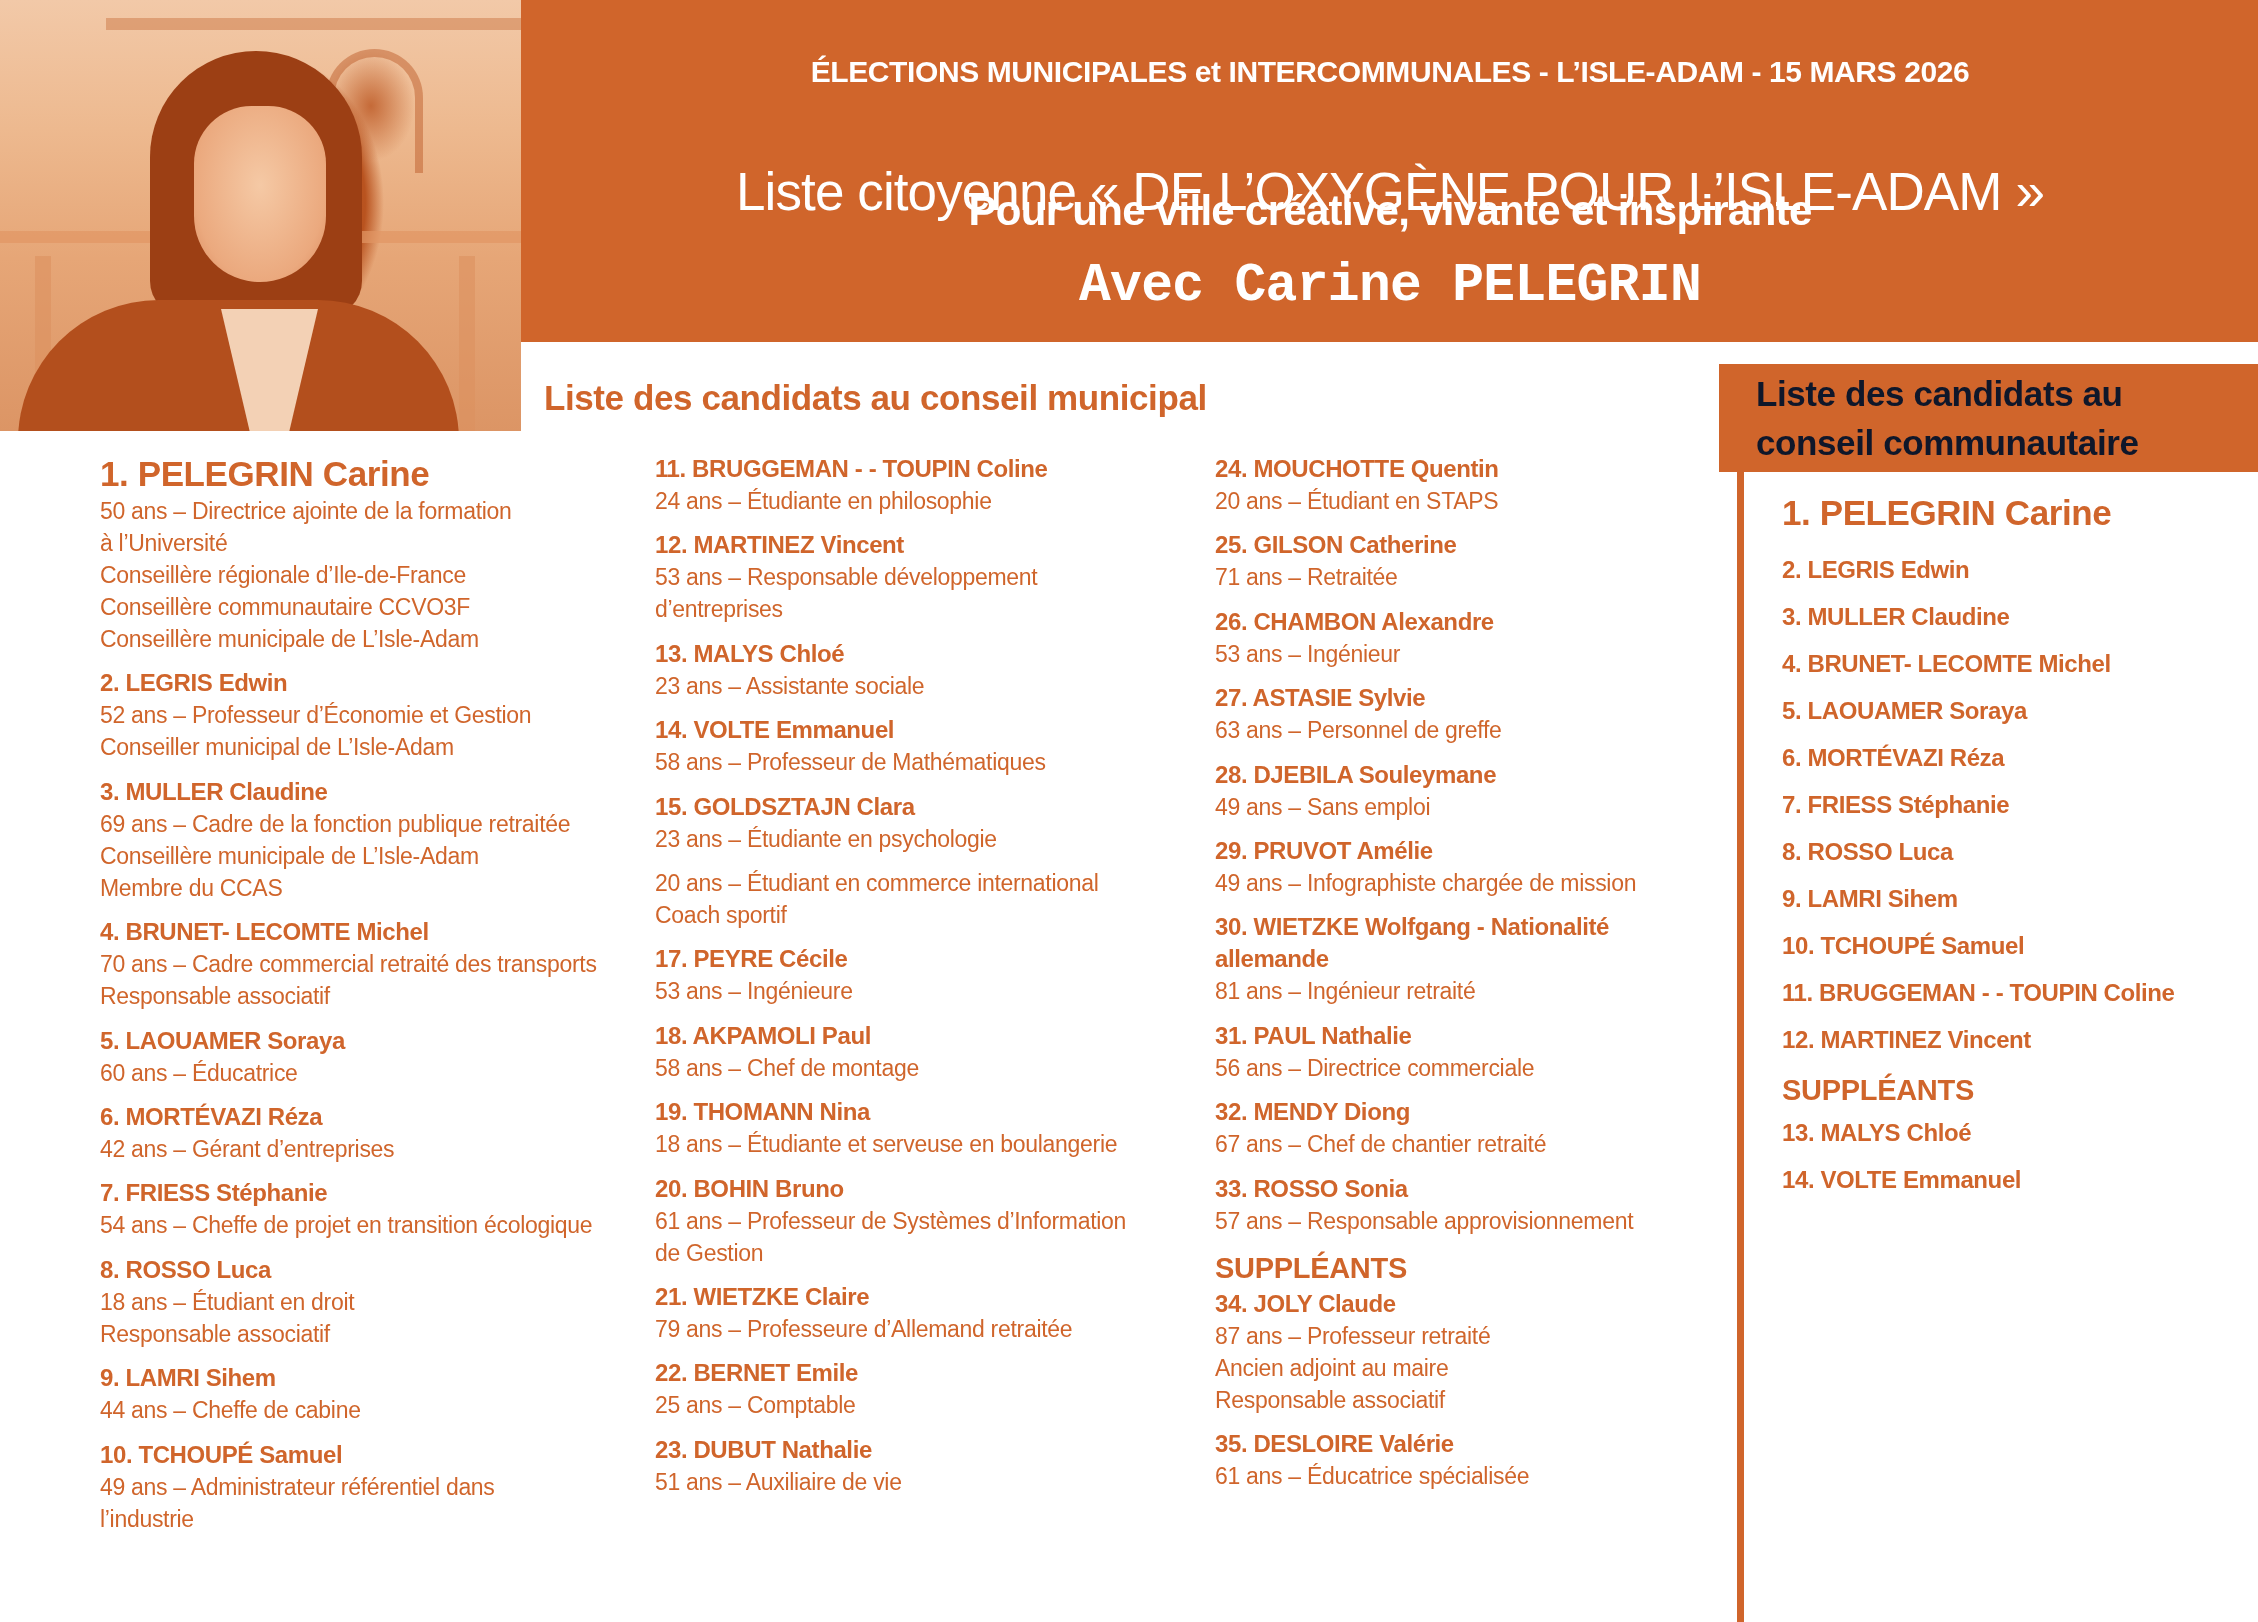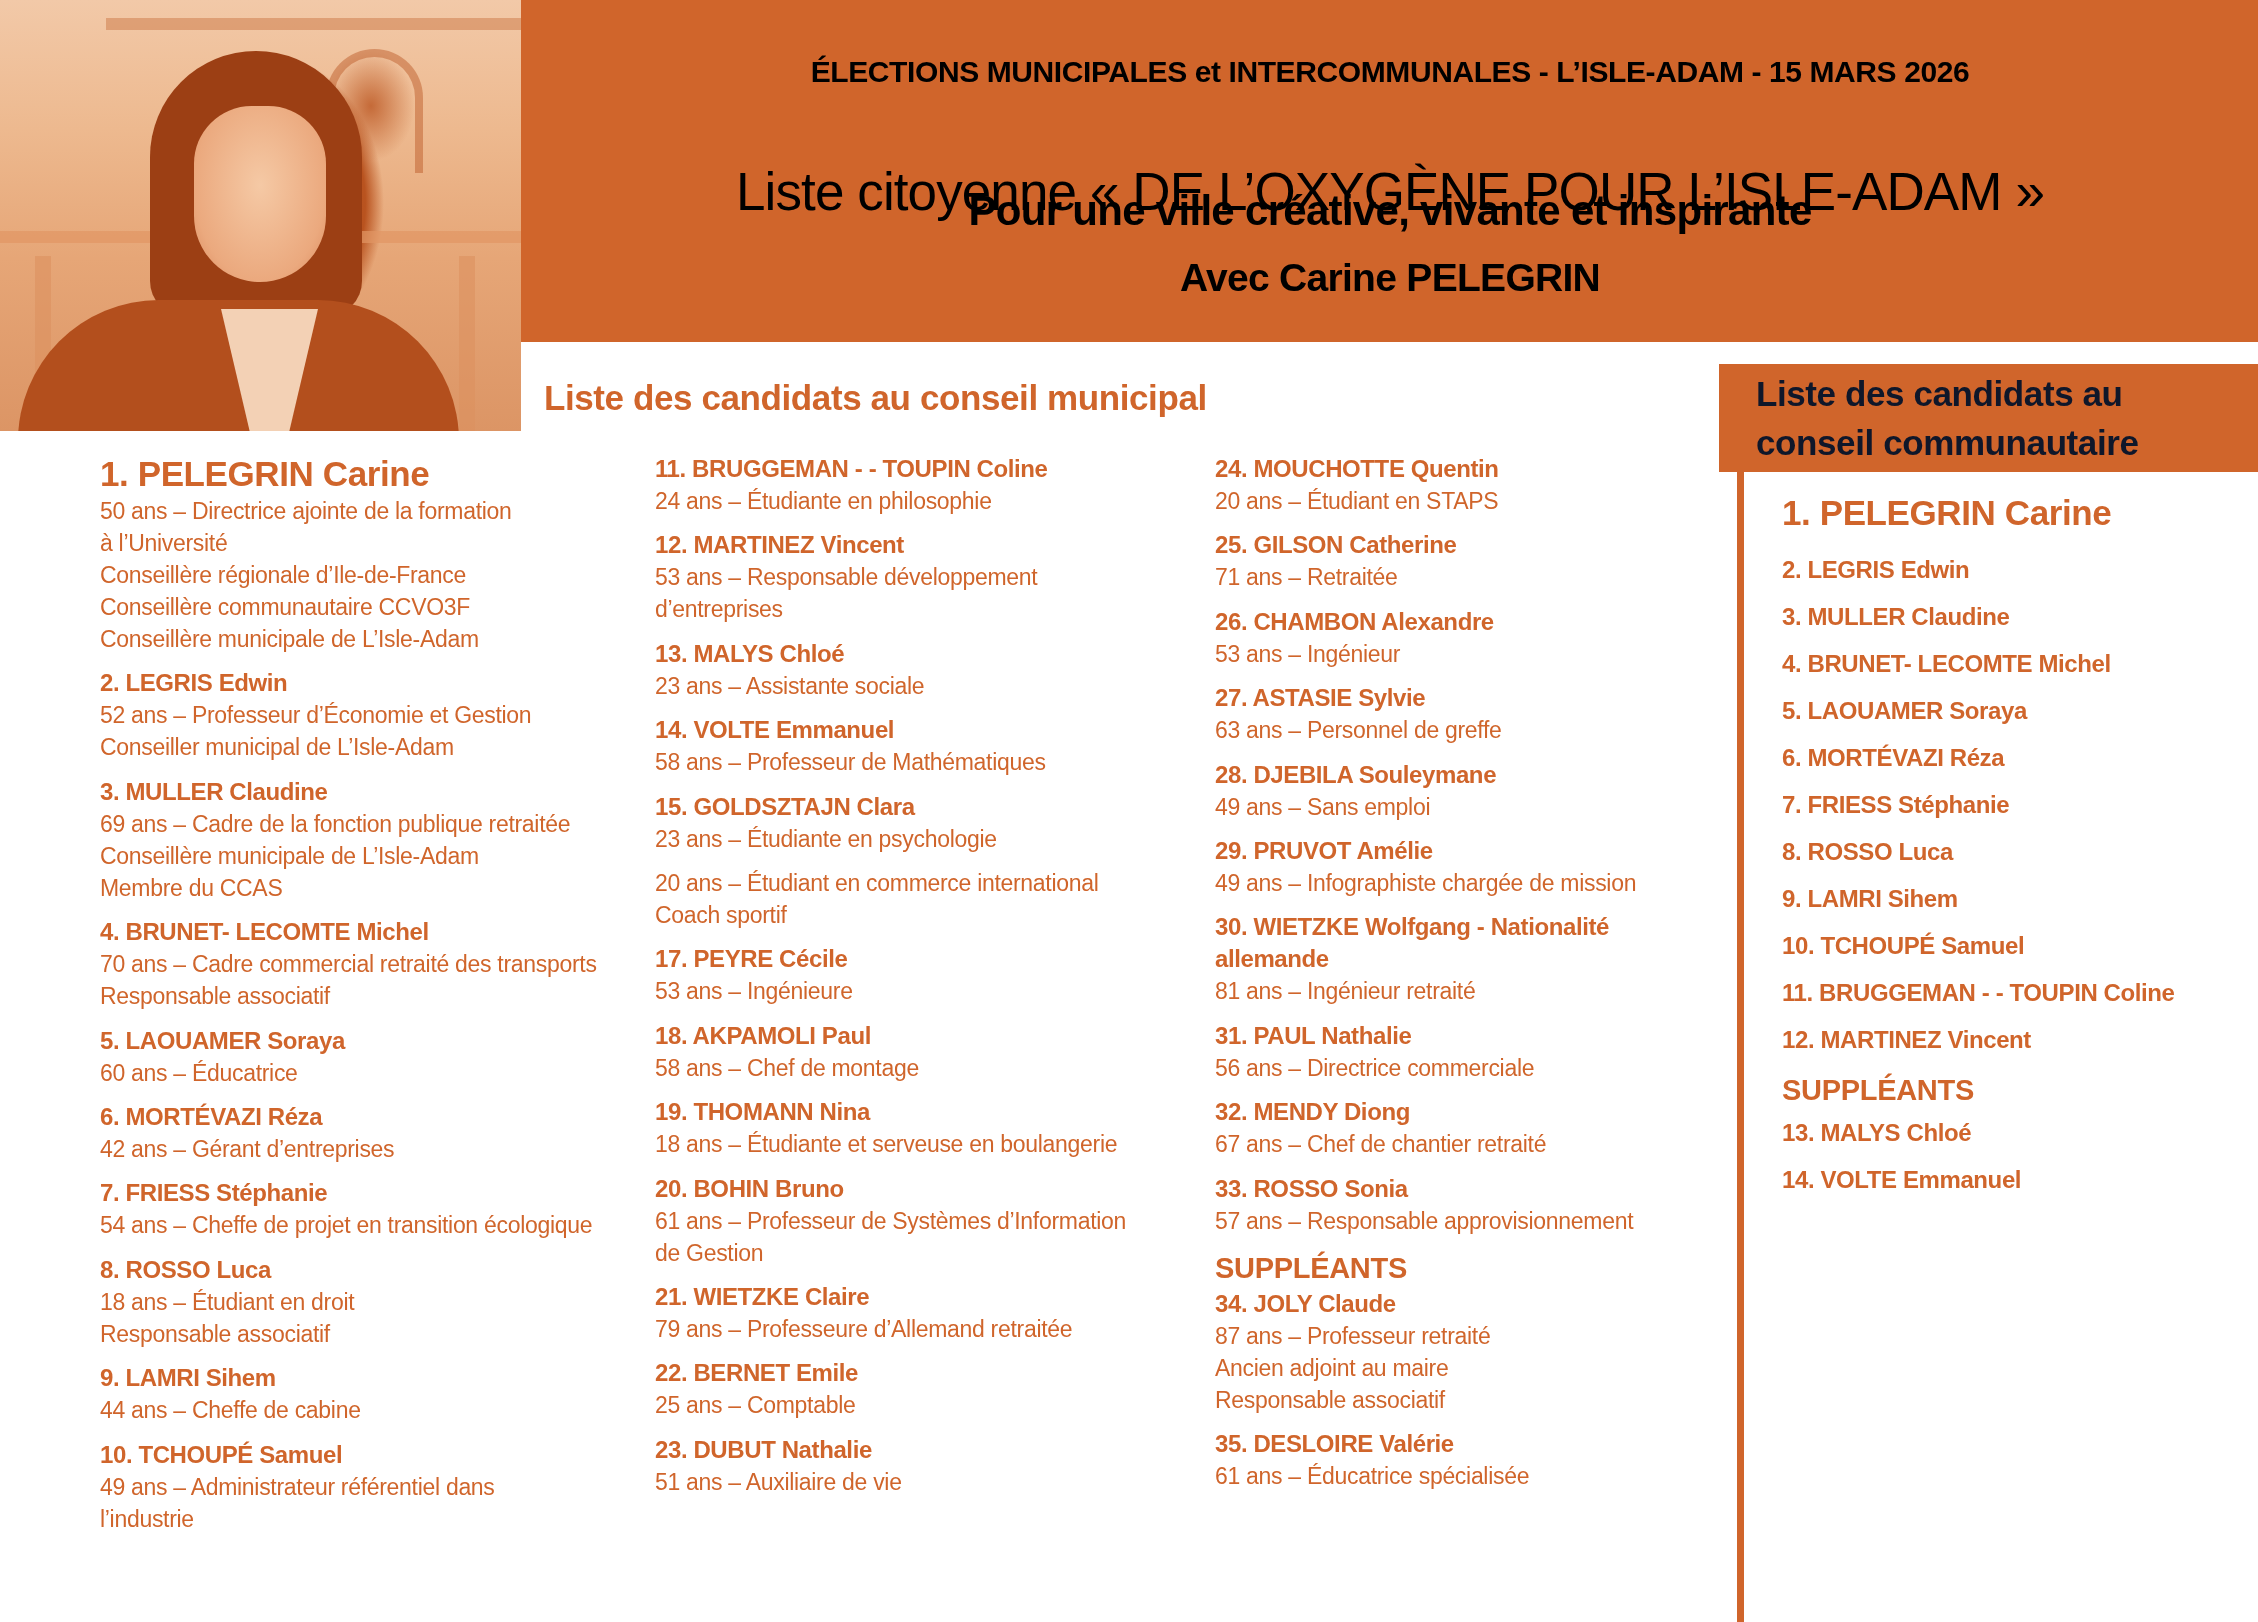--- a/index.html
+++ b/index.html
@@ -54,26 +54,26 @@
   }
   .photo .collar {
     position: absolute; left: 221px; top: 309px; width: 97px; height: 124px;
     background: #f3d1b5;
     clip-path: polygon(0 0, 100% 0, 70% 100%, 30% 100%);
   }
 
   
   .banner {
     position: absolute; left: 521px; top: 0; width: 1738px; height: 340px;
-    background: #D0652B; color: #000000; text-align: center;
+    background: #D0652B; color: #ffffff; text-align: center;
   }
   .banner .kicker { position: absolute; top: 55px; left: 0; right: 0; font-size: 30px; font-weight: bold; letter-spacing: -0.4px; }
   .banner .title  { position: absolute; top: 120px; left: 0; right: 0; font-size: 53px; font-weight: normal; letter-spacing: -0.9px; margin-top: 41px; }
   .banner .slogan { position: absolute; top: 187px; left: 0; right: 0; font-size: 42px; font-weight: bold; letter-spacing: -0.7px; }
-  .banner .leader { position: absolute; top: 256px; left: 0; right: 0; font-size: 39px; font-weight: bold; letter-spacing: -0.7px; }
+  .banner .leader { position: absolute; top: 256px; left: 0; right: 0; font-size: 53px; font-weight: bold; letter-spacing: -0.7px; font-family: Liberation Mono, monospace; }
 
   .topline { position: absolute; left: 521px; top: 338px; width: 1738px; height: 4.4px; background: #D0652B; }
 
   
   .sec-municipal {
     position: absolute; left: 544px; top: 378px;
     font-size: 35px; font-weight: bold; letter-spacing: -0.4px;
   }
 
   

